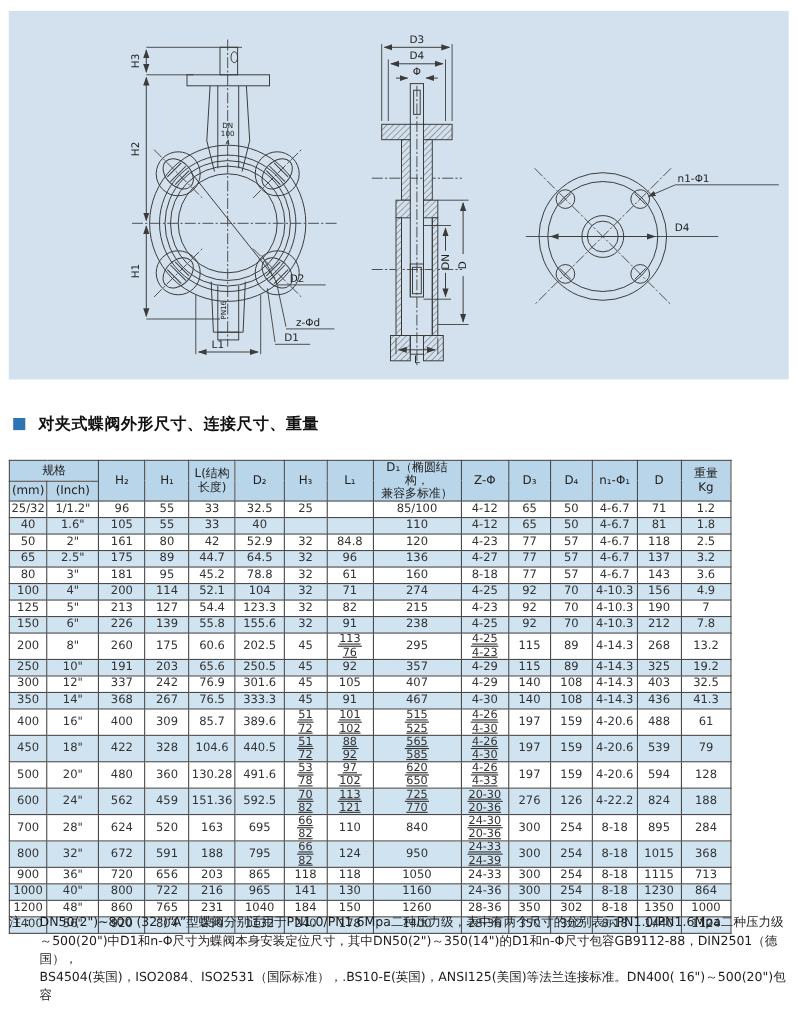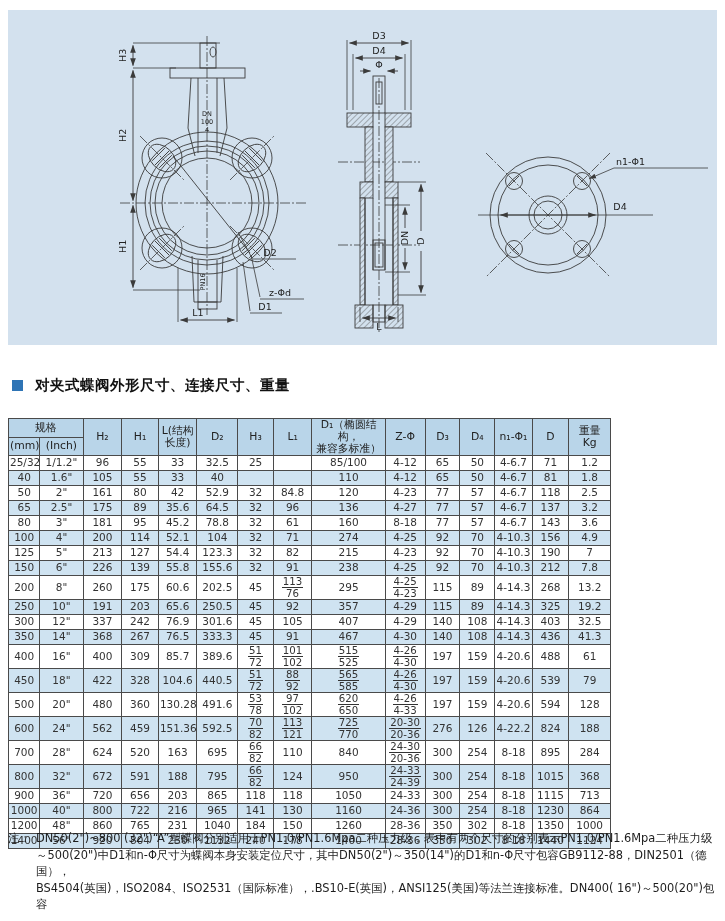--- a/index.html
+++ b/index.html
@@ -12,30 +12,30 @@
   .cl{stroke-dasharray:10 2 2 2;stroke-width:0.8;}
   .thin{stroke-width:0.8;}
   .lbl{fill:#222;stroke:none;font-size:9.5px;font-family:"DejaVu Sans","Liberation Sans",sans-serif;}
   .lbl-s{fill:#222;stroke:none;font-size:6.5px;font-family:"DejaVu Sans","Liberation Sans",sans-serif;}
 
   .section-title{position:absolute;left:12px;top:376px;display:flex;align-items:center;}
   .bullet{width:11px;height:11px;background:#2e74b5;margin-right:12px;flex:0 0 auto;}
   .title-text{font-size:14.5px;font-weight:bold;color:#111;letter-spacing:0.5px;font-family:Liberation Serif, serif;}
 
   table.dim{
-    position:absolute;left:8px;top:418px;width:603px;border-collapse:collapse;table-layout:fixed;
+    position:absolute;left:8px;top:418px;width:657px;border-collapse:collapse;table-layout:fixed;
     font-size:10.5px;color:#333;
   }
   table.dim th,table.dim td{
     border:1px solid #4a4a4a;text-align:center;vertical-align:middle;
     padding:0 1px;height:14px;line-height:1.12;overflow:hidden;
   }
   table.dim thead th{background:#b9d5e9;font-weight:normal;font-size:10.8px;white-space:pre-line;color:#222;}
   table.dim tbody tr:nth-child(even) td{background:#cfe3f1;}
-  .frac{display:inline-flex;flex-direction:column;line-height:11px;font-size:10.2px;}
+  .frac{display:inline-flex;flex-direction:column;line-height:11px;font-size:10.2px;text-decoration:underline;}
   .frac .t{border-bottom:1px solid #333;padding:0 1px;}
   .frac .b{padding:0 1px;}
 
   .notes{position:absolute;left:8px;top:830px;width:714px;display:flex;font-size:11.4px;line-height:16.6px;color:#1d1d1d;}
   .notes .prefix{flex:0 0 28px;}
   .notes .lines{flex:1;}
 </style>
 </head>
 <body>
 
@@ -332,21 +332,21 @@
         <td>57</td>
         <td>4-6.7</td>
         <td>118</td>
         <td>2.5</td>
       </tr>
       <tr>
         <td>65</td>
         <td>2.5"</td>
         <td>175</td>
         <td>89</td>
-        <td>35.6</td>
+        <td>44.7</td>
         <td>64.5</td>
         <td>32</td>
         <td>96</td>
         <td>136</td>
         <td>4-27</td>
         <td>77</td>
         <td>57</td>
         <td>4-6.7</td>
         <td>137</td>
         <td>3.2</td>

